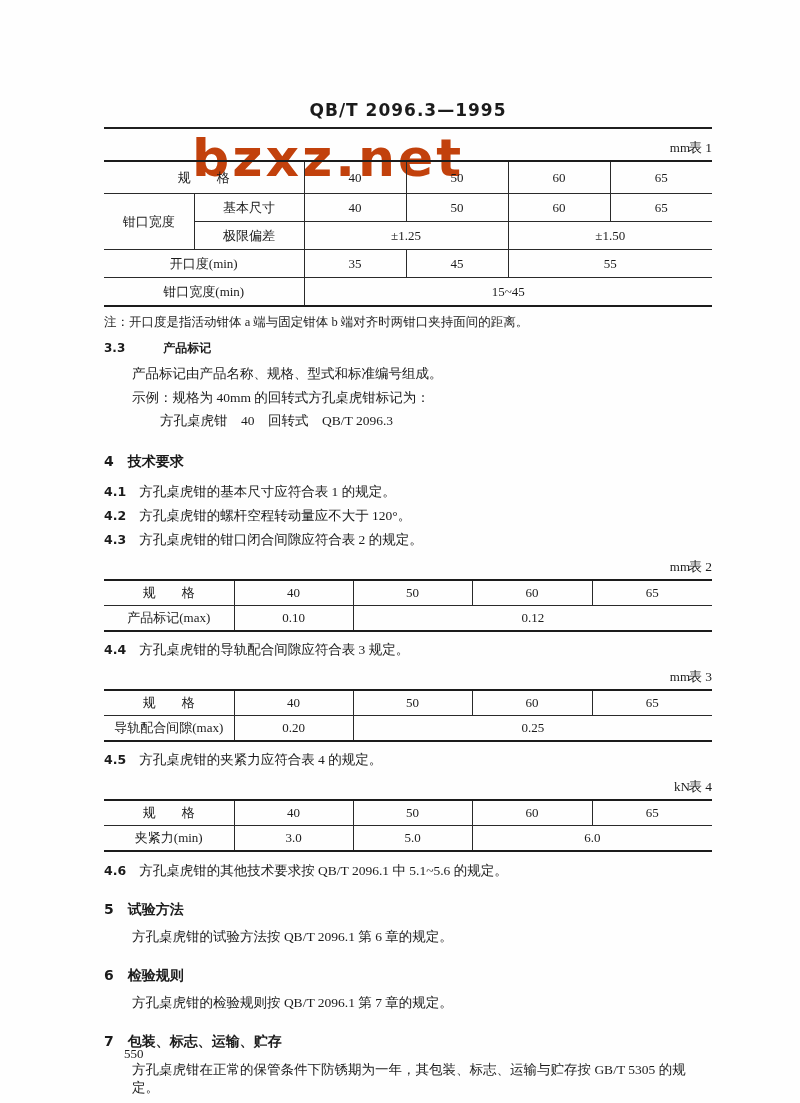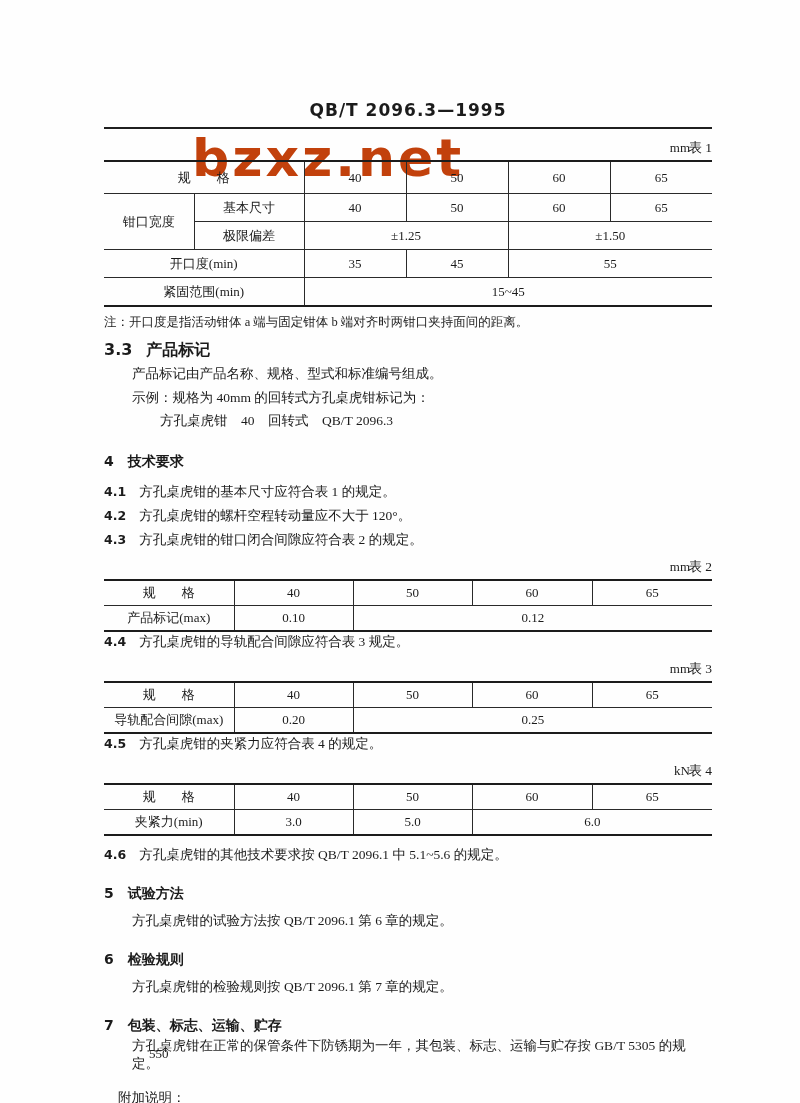--- a/index.html
+++ b/index.html
@@ -23,31 +23,31 @@
     border-top:2px solid #1c1c1c; border-bottom:2px solid #1c1c1c; }
   table.tbl td { border:1px solid #2a2a2a; text-align:center; vertical-align:middle;
     font-size:13px; padding:2px 3px; height:23px; }
   table.tbl tr td:first-child { border-left:none; }
   table.tbl tr td:last-child { border-right:none; }
   table.t1 tr.r1 td { height:27px; }
   table.t2 td { height:20px; }
   .note { font-size:12.5px; margin-top:7px; height:16px; }
   .heading { display:flex; margin-top:0; font-family:"DejaVu Sans",sans-serif; font-weight:bold; font-size:14px; height:19px; align-items:baseline; }
   .heading .num { margin-right:14px; }
-  .sub-heading { font-size:16px; }
+  .sub-heading { font-size:12px;gap:24px; }
   .item { display:flex; font-size:13.5px; height:19px; align-items:baseline; }
   .item .num { font-family:"DejaVu Sans",sans-serif; font-weight:bold; font-size:12.5px; margin-right:13px; }
   .para { font-size:13.5px; margin-left:28px; height:19px; }
   .para-deep { font-size:13.5px; margin-left:56px; height:19px; }
   .appendix { margin-top:33px; margin-left:14px; }
   .appendix .app-heading { font-family:"DejaVu Sans",sans-serif; font-weight:normal; font-size:13.5px; height:19px; }
   .appendix .app-line { font-size:13.5px; height:18px; margin-top:5px; }
-  .page-number { position:absolute; left:149px; top:1046px; font-size:13px; z-index:1; }
+  .page-number { position:absolute; left:124px; top:1046px; font-size:13px; z-index:1; }
   .mt6{margin-top:6px}.mt5{margin-top:5px}.mt4{margin-top:4px}.mt8{margin-top:8px}
-  .mt9{margin-top:1px}.mt10{margin-top:10px}.mt11{margin-top:11px}
+  .mt9{margin-top:9px}.mt10{margin-top:10px}.mt11{margin-top:11px}
   .mt20{margin-top:20px}.mt22{margin-top:22px}
 </style>
 </head>
 <body>
 
 <div class="watermark">bzxz.net</div>
 
 <div class="content">
 
   <div class="doc-header">QB/T 2096.3—1995</div>
@@ -88,21 +88,21 @@
       <td colspan="2">±1.25</td>
       <td colspan="2">±1.50</td>
     </tr>
     <tr>
       <td colspan="2">开口度(min)</td>
       <td>35</td>
       <td>45</td>
       <td colspan="2">55</td>
     </tr>
     <tr>
-      <td colspan="2">紧固范围(min)</td>
+      <td colspan="2">钳口宽度(min)</td>
       <td colspan="4">15~45</td>
     </tr>
     </tbody>
   </table>
 
   <div class="note">注：开口度是指活动钳体 a 端与固定钳体 b 端对齐时两钳口夹持面间的距离。</div>
 
   <div class="heading sub-heading mt10">
     <span class="num">3.3</span>
     <span>产品标记</span>

